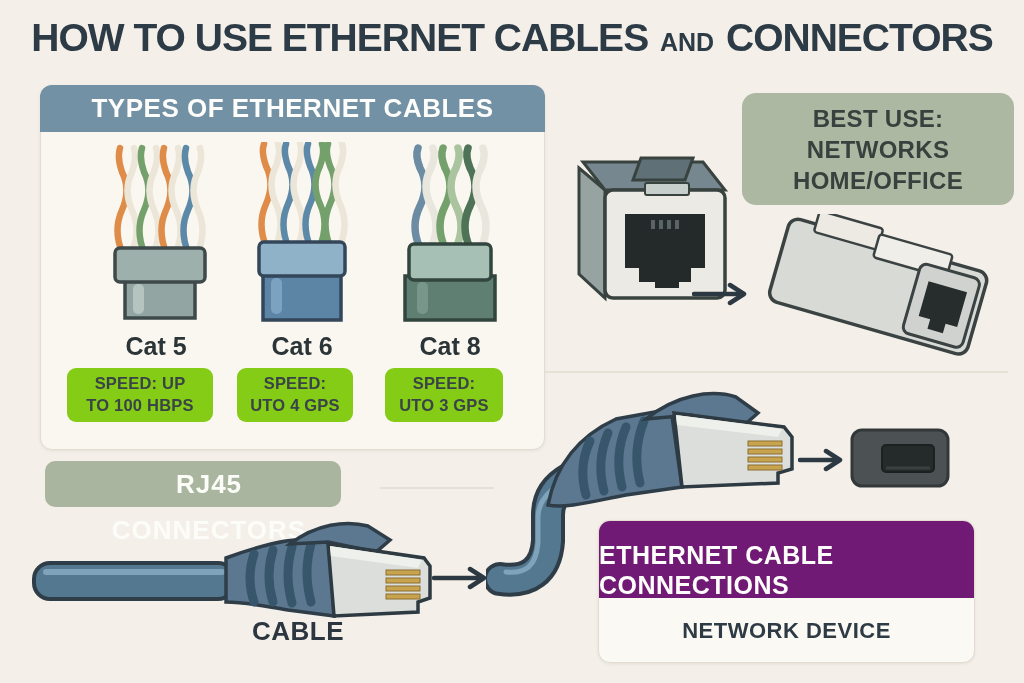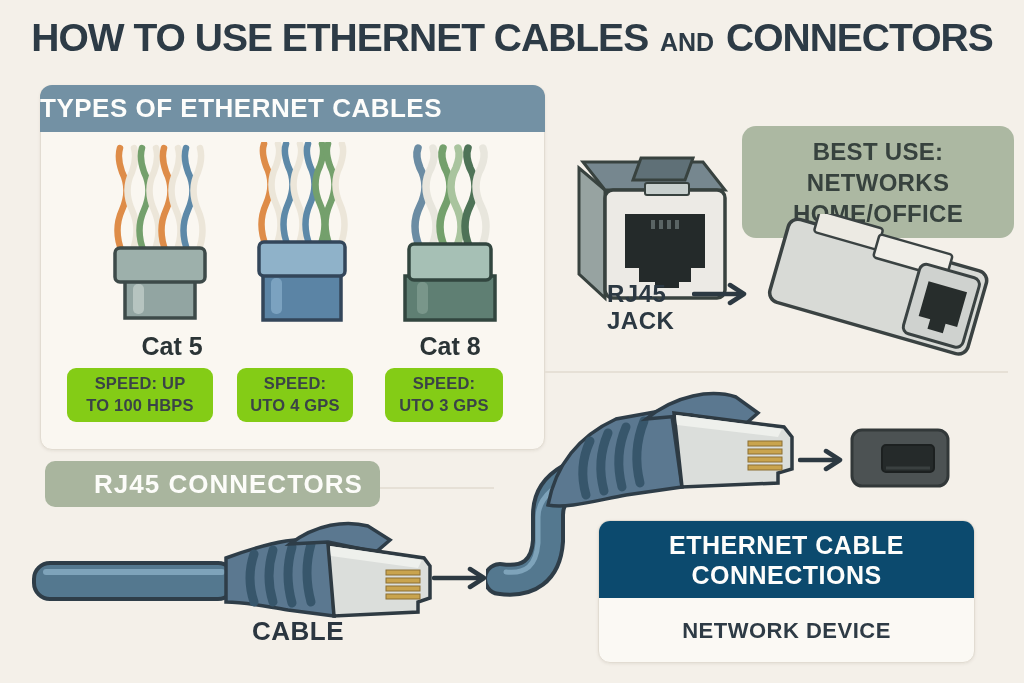--- a/index.html
+++ b/index.html
@@ -22,75 +22,74 @@
   
   .types-card {
     left:40px; top:85px; width:505px; height:365px;
     background:#faf7f1; border:1.5px solid #e2dcd2; border-radius:12px;
     box-shadow:0 1px 3px rgba(120,110,90,.12);
   }
   .types-header {
     left:40px; top:85px; width:505px; height:47px;
     background:#7391a4; border-radius:12px 12px 0 0;
     color:#fdfdfb; font-size:26px; font-weight:bold; letter-spacing:.5px;
-    text-align:left; line-height:47px;
+    text-align:center; line-height:47px;
   }
   .cat-label {
     top:332px; width:120px; text-align:center;
     font-size:25px; font-weight:bold; color:#2b3436; letter-spacing:0;
   }
   .speed-box {
     top:368px; height:54px; background:#84cc16; border-radius:9px;
     display:flex; flex-direction:column; justify-content:center; align-items:center;
     font-size:16.5px; font-weight:bold; color:#3a4347; letter-spacing:.2px;
     line-height:1.32; text-align:center;
   }
 
   
   .best-use {
     left:742px; top:93px; width:272px; height:112px;
     background:#acb8a2; border-radius:14px;
     display:flex; flex-direction:column; justify-content:center; align-items:center;
     font-size:24px; font-weight:bold; color:#37423e; line-height:31px; letter-spacing:.3px;
     text-align:center;
-    margin-top:33px;
   }
 
   
   .rj45-jack-label {
     left:607px; top:280px; font-size:24px; font-weight:bold;
     color:#2b3842; line-height:27px; letter-spacing:.5px;
   }
 
   
   .rj45-bar {
-    left:45px; top:461px; width:335px; height:46px;
+    left:45px; top:461px; width:296px; height:46px;
     background:#a9b59e; border-radius:10px;
     color:#fcfcf9; font-size:26px; font-weight:bold; letter-spacing:1px;
     text-align:center; line-height:46px;padding-left:32px;
   }
 
   .faint-line { background:#e6e0d6; height:2px; }
 
   
   .cable-word {
     top:616px; font-size:26px; font-weight:bold; color:#2b3640; letter-spacing:.5px;
     text-align:center;
   }
 
   
   .conn-card {
     left:598px; top:520px; width:377px; height:143px;
     background:#fbf9f4; border:1.5px solid #e2dcd2; border-radius:12px;
     overflow:hidden; box-shadow:0 1px 3px rgba(120,110,90,.12);
   }
   .conn-header {
-    width:100%; height:77px; background:#0c4a6e;
+    width:100%; height:77px; background:#701a75;
     color:#fdfdfb; font-size:25px; font-weight:bold; letter-spacing:.5px;
-    line-height:30px; text-align:center; padding-top:9px;
+    line-height:30px; padding-top:19px;
   }
   .conn-body {
     width:100%; height:66px; display:flex; align-items:center; justify-content:center;
     font-size:22px; font-weight:bold; color:#2e3b45; letter-spacing:.5px;
   }
 </style>
 </head>
 <body>
 
 <div class="canvas">
@@ -142,21 +141,22 @@
       <path d="M70 106 q-10 -22 0 -42 q10 -20 0 -38 q-5 -12 -2 -20" stroke="#74a06c"></path>
       <path d="M81 106 q10 -22 0 -42 q-10 -20 0 -38 q5 -12 2 -20" stroke="#a9c49e"></path>
       <path d="M95 106 q-10 -22 0 -42 q10 -20 0 -38 q-5 -12 -2 -20" stroke="#4e7357"></path>
       <path d="M106 106 q10 -22 0 -42 q-10 -20 0 -38 q5 -12 2 -20" stroke="#e8e6dd"></path>
     </g>
     <rect x="30" y="134" width="90" height="44" fill="#5f7f73" stroke="#32463f" stroke-width="3.5"></rect>
     <rect x="34" y="102" width="82" height="36" rx="5" fill="#a6c0b5" stroke="#32463f" stroke-width="3.5"></rect>
     <rect x="42" y="140" width="11" height="32" rx="5" fill="#79968a"></rect>
   </svg>
 
-  <div class="abs cat-label" style="left:112px;">Cat 5</div>
+  <div class="abs cat-label" style="left:96px;">Cat 5</div>
+  <div class="abs cat-label" style="left:242px;">Cat 6</div>
   <div class="abs cat-label" style="left:390px;">Cat 8</div>
 
   <div class="abs speed-box" style="left:67px; width:146px;">
     <span>SPEED: UP</span>
     <span>TO 100 HBPS</span>
   </div>
   <div class="abs speed-box" style="left:237px; width:116px;">
     <span>SPEED:</span>
     <span>UTO 4 GPS</span>
   </div>
@@ -180,24 +180,20 @@
     <path d="M60 58 H140 V112 H126 V126 H74 V112 H60 Z" fill="#242a2a"></path>
     <g fill="#5a6464">
       <rect x="86" y="64" width="4" height="9"></rect>
         <rect x="94" y="64" width="4" height="9"></rect>
       <rect x="102" y="64" width="4" height="9"></rect>
         <rect x="110" y="64" width="4" height="9"></rect>
     </g>
     <rect x="90" y="124" width="24" height="8" fill="#242a2a"></rect>
   </svg>
 
-  <div class="abs rj45-jack-label">
-    <div>RJ45</div>
-    <div>JACK</div>
-  </div>
 
   <svg class="abs" style="left:692px; top:282px;" width="62" height="24" viewBox="0 0 62 24">
     <path d="M2 12 H46" stroke="#2c3942" stroke-width="4.5" stroke-linecap="round" fill="none"></path>
     <path d="M38 3 L52 12 L38 21" stroke="#2c3942" stroke-width="4.5" stroke-linecap="round" stroke-linejoin="round" fill="none"></path>
   </svg>
 
   <svg class="abs" style="left:748px; top:214px;" width="276" height="156" viewBox="0 0 276 156">
     <g transform="rotate(16 138 78)">
       <rect x="26" y="32" width="206" height="86" rx="10" fill="#d8dad6" stroke="#3a4242" stroke-width="3.5"></rect>
       <rect x="52" y="18" width="66" height="22" rx="3" fill="#eceae3" stroke="#3a4242" stroke-width="2.5"></rect>

